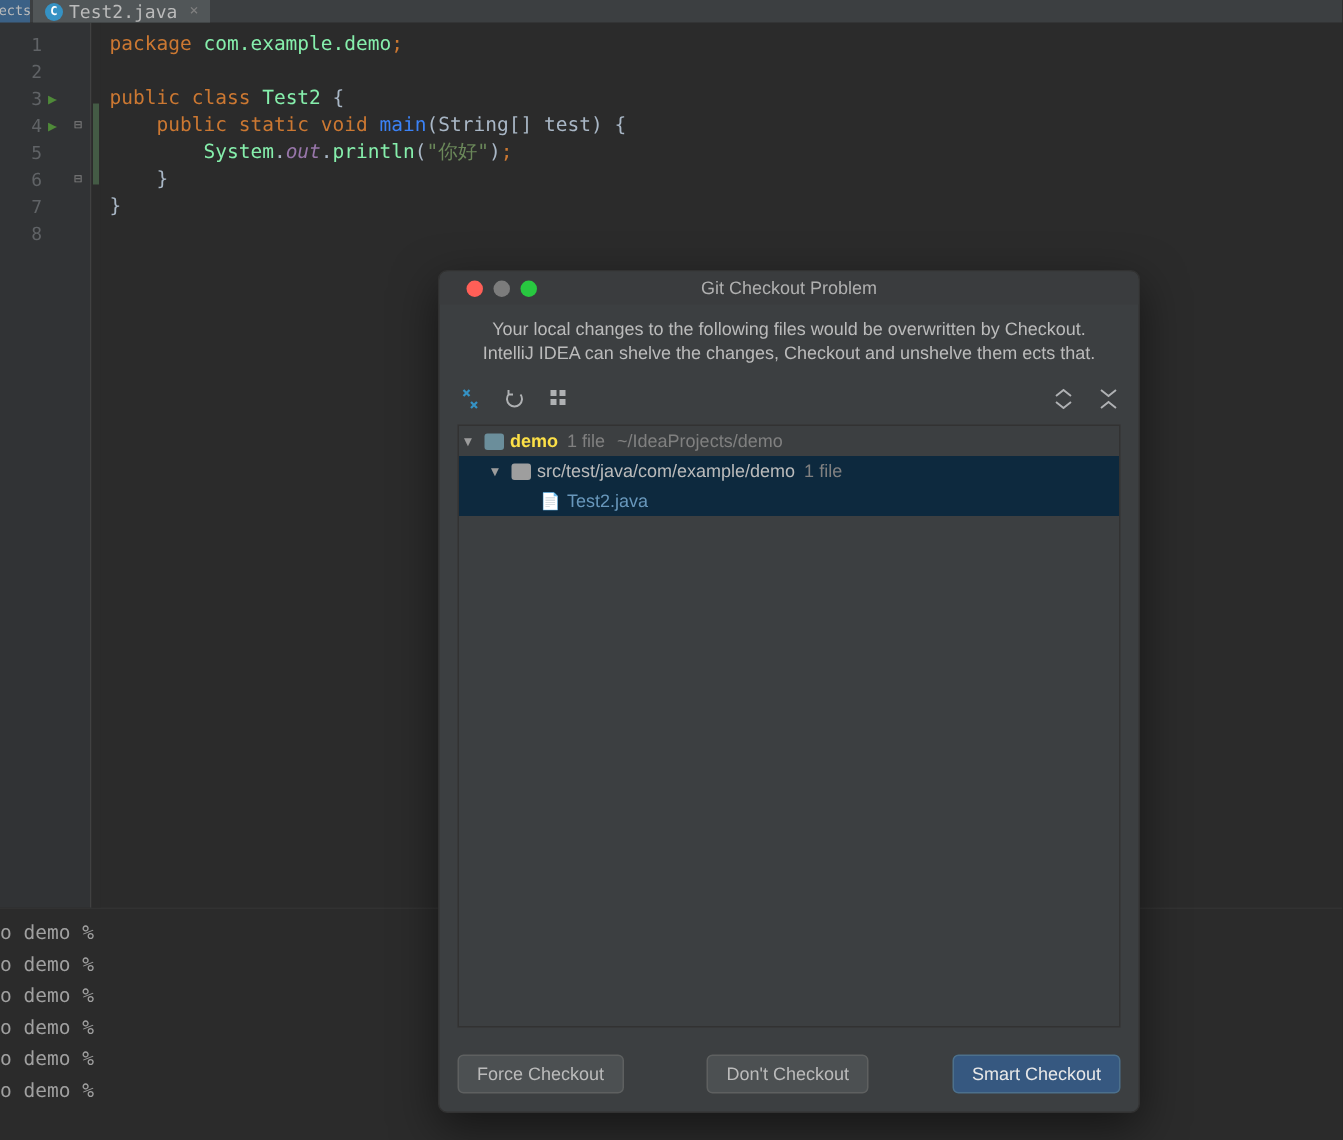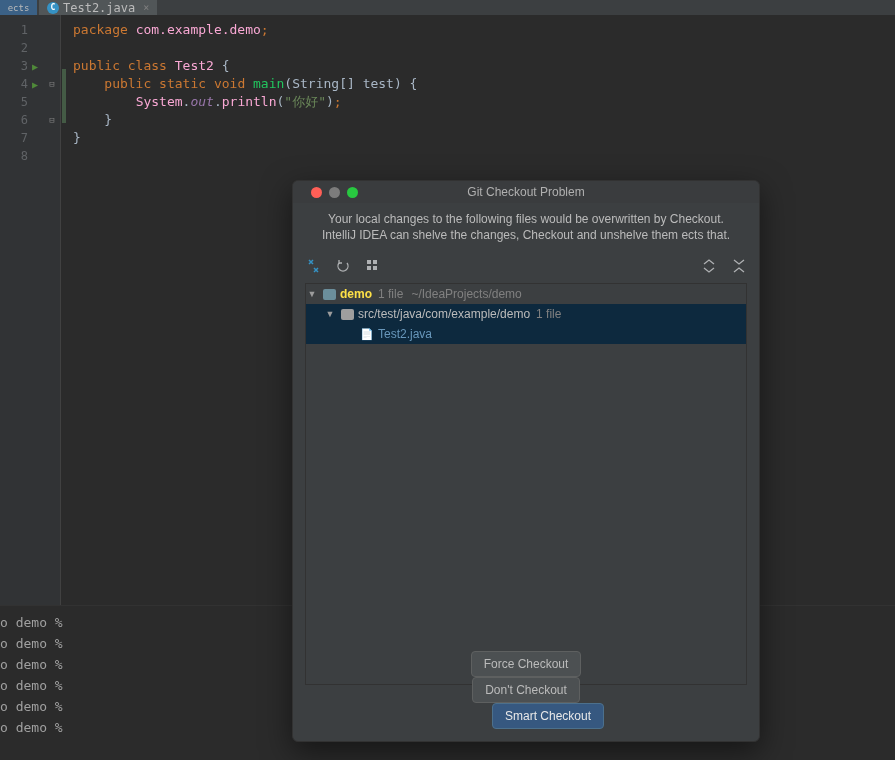--- a/index.html
+++ b/index.html
@@ -1,34 +1,34 @@
 <!DOCTYPE html>
 <html><head>
 <meta charset="utf-8">
 <style>
   html,body{margin:0;padding:0;width:895px;height:760px;background:#2B2B2B;font-family:Menlo,Consolas,monospace;font-size:12px;color:#A9B7C6;overflow:hidden;}
   
   .tabstrip{height:15px;background:#3C3F41;display:flex;align-items:center;position:relative;}
-  .proj-stub{background:#3B6186;color:#BBBBBB;width:37px;height:15px;display:flex;align-items:center;justify-content:center;font-size:9px;}
+  .proj-stub{background:#3B6186;color:#BBBBBB;width:20px;height:15px;display:flex;align-items:center;justify-content:center;font-size:9px;}
   .tab{display:flex;align-items:center;gap:4px;background:#515658;height:15px;padding:0 8px;color:#BBBBBB;margin-left:2px;}
   .tab .icon{width:12px;height:12px;border-radius:50%;background:#3592C4;display:flex;align-items:center;justify-content:center;color:#fff;font-weight:bold;font-size:8px;}
   .tab .close{color:#808080;font-size:10px;margin-left:4px;}
   
   .editor{display:flex;height:590px;background:#2B2B2B;}
   .gutter{width:60px;background:#313335;border-right:1px solid #414141;padding-top:6px;}
   .grow{display:flex;height:18px;align-items:center;}
   .lineno{width:28px;text-align:right;color:#606366;font-size:12px;}
   .runmark{width:14px;margin-left:4px;color:#4F8A39;font-size:10px;}
   .fold{width:12px;color:#808080;font-size:9px;text-align:center;}
   .vcsbar{width:6px;background:#2B2B2B;}
   .vcsbar .m{width:4px;margin-left:1px;background:#445B45;}
   .code{padding:6px 0 0 6px;font-size:13px;line-height:18px;white-space:pre;}
   .kw{color:#CC7832;}
-  .cls{color:#f9a8d4;}
-  .fn{color:#22c55e;}
+  .cls{color:#86efac;}
+  .fn{color:#3b82f6;}
   .str{color:#6A8759;}
   .fld{color:#9876AA;font-style:italic;}
   .punc{color:#A9B7C6;}
   .semi{color:#CC7832;}
   
   .term{height:155px;background:#2B2B2B;border-top:1px solid #323232;padding:6px 0 0 0;color:#A0A0A0;font-size:13px;line-height:21px;}
   .termline{padding-left:0;}
   
   .dialog{position:absolute;left:292px;top:180px;width:466px;height:560px;background:#3C3F41;border:1px solid #323232;border-radius:6px;box-shadow:0 10px 30px rgba(0,0,0,.5);}
   .titlebar{height:22px;display:flex;align-items:center;position:relative;background:#3A3C3E;border-radius:6px 6px 0 0;padding-left:10px;}
@@ -45,21 +45,21 @@
   .tree{margin:4px 12px 0 12px;height:400px;background:#3C3F41;border:1px solid #323232;overflow:hidden;}
   .trow{height:20px;display:flex;align-items:center;font-family:-apple-system,Helvetica,Arial,sans-serif;font-size:12px;color:#BBBBBB;}
   .trow .tw{width:12px;text-align:center;color:#9C9C9C;font-size:9px;}
   .trow .ticon{width:14px;height:14px;margin:0 4px;display:flex;align-items:center;justify-content:center;}
   .fold-ic{background:#6B8E9B;border-radius:2px;width:13px;height:11px;}
   .dir-ic{background:#9E9E9E;border-radius:2px;width:13px;height:11px;}
   .file-ic{color:#3592C4;font-size:11px;}
   .trow .muted{color:#808080;margin-left:6px;}
   .trow.sel{background:#0D293E;}
   .trow .fname{color:#6897BB;}
-  .btnbar{position:absolute;bottom:12px;left:12px;right:12px;display:flex;gap:0;align-items:center;flex-direction:column;}
+  .btnbar{position:absolute;bottom:12px;left:12px;right:12px;display:flex;gap:12px;}
   .btn{background:#4C5052;color:#BBBBBB;border:1px solid #5E6060;border-radius:4px;padding:5px 12px;font-family:-apple-system,Helvetica,Arial,sans-serif;font-size:12px;}
   .btn.primary{background:#365880;border-color:#4C708C;color:#E8E8E8;margin-left:44px;}
   .btnbar .gap{flex:1;}
 </style>
 </head>
 <body>
 
 <div class="tabstrip">
   <div class="proj-stub">ects</div>
   <div class="tab">

